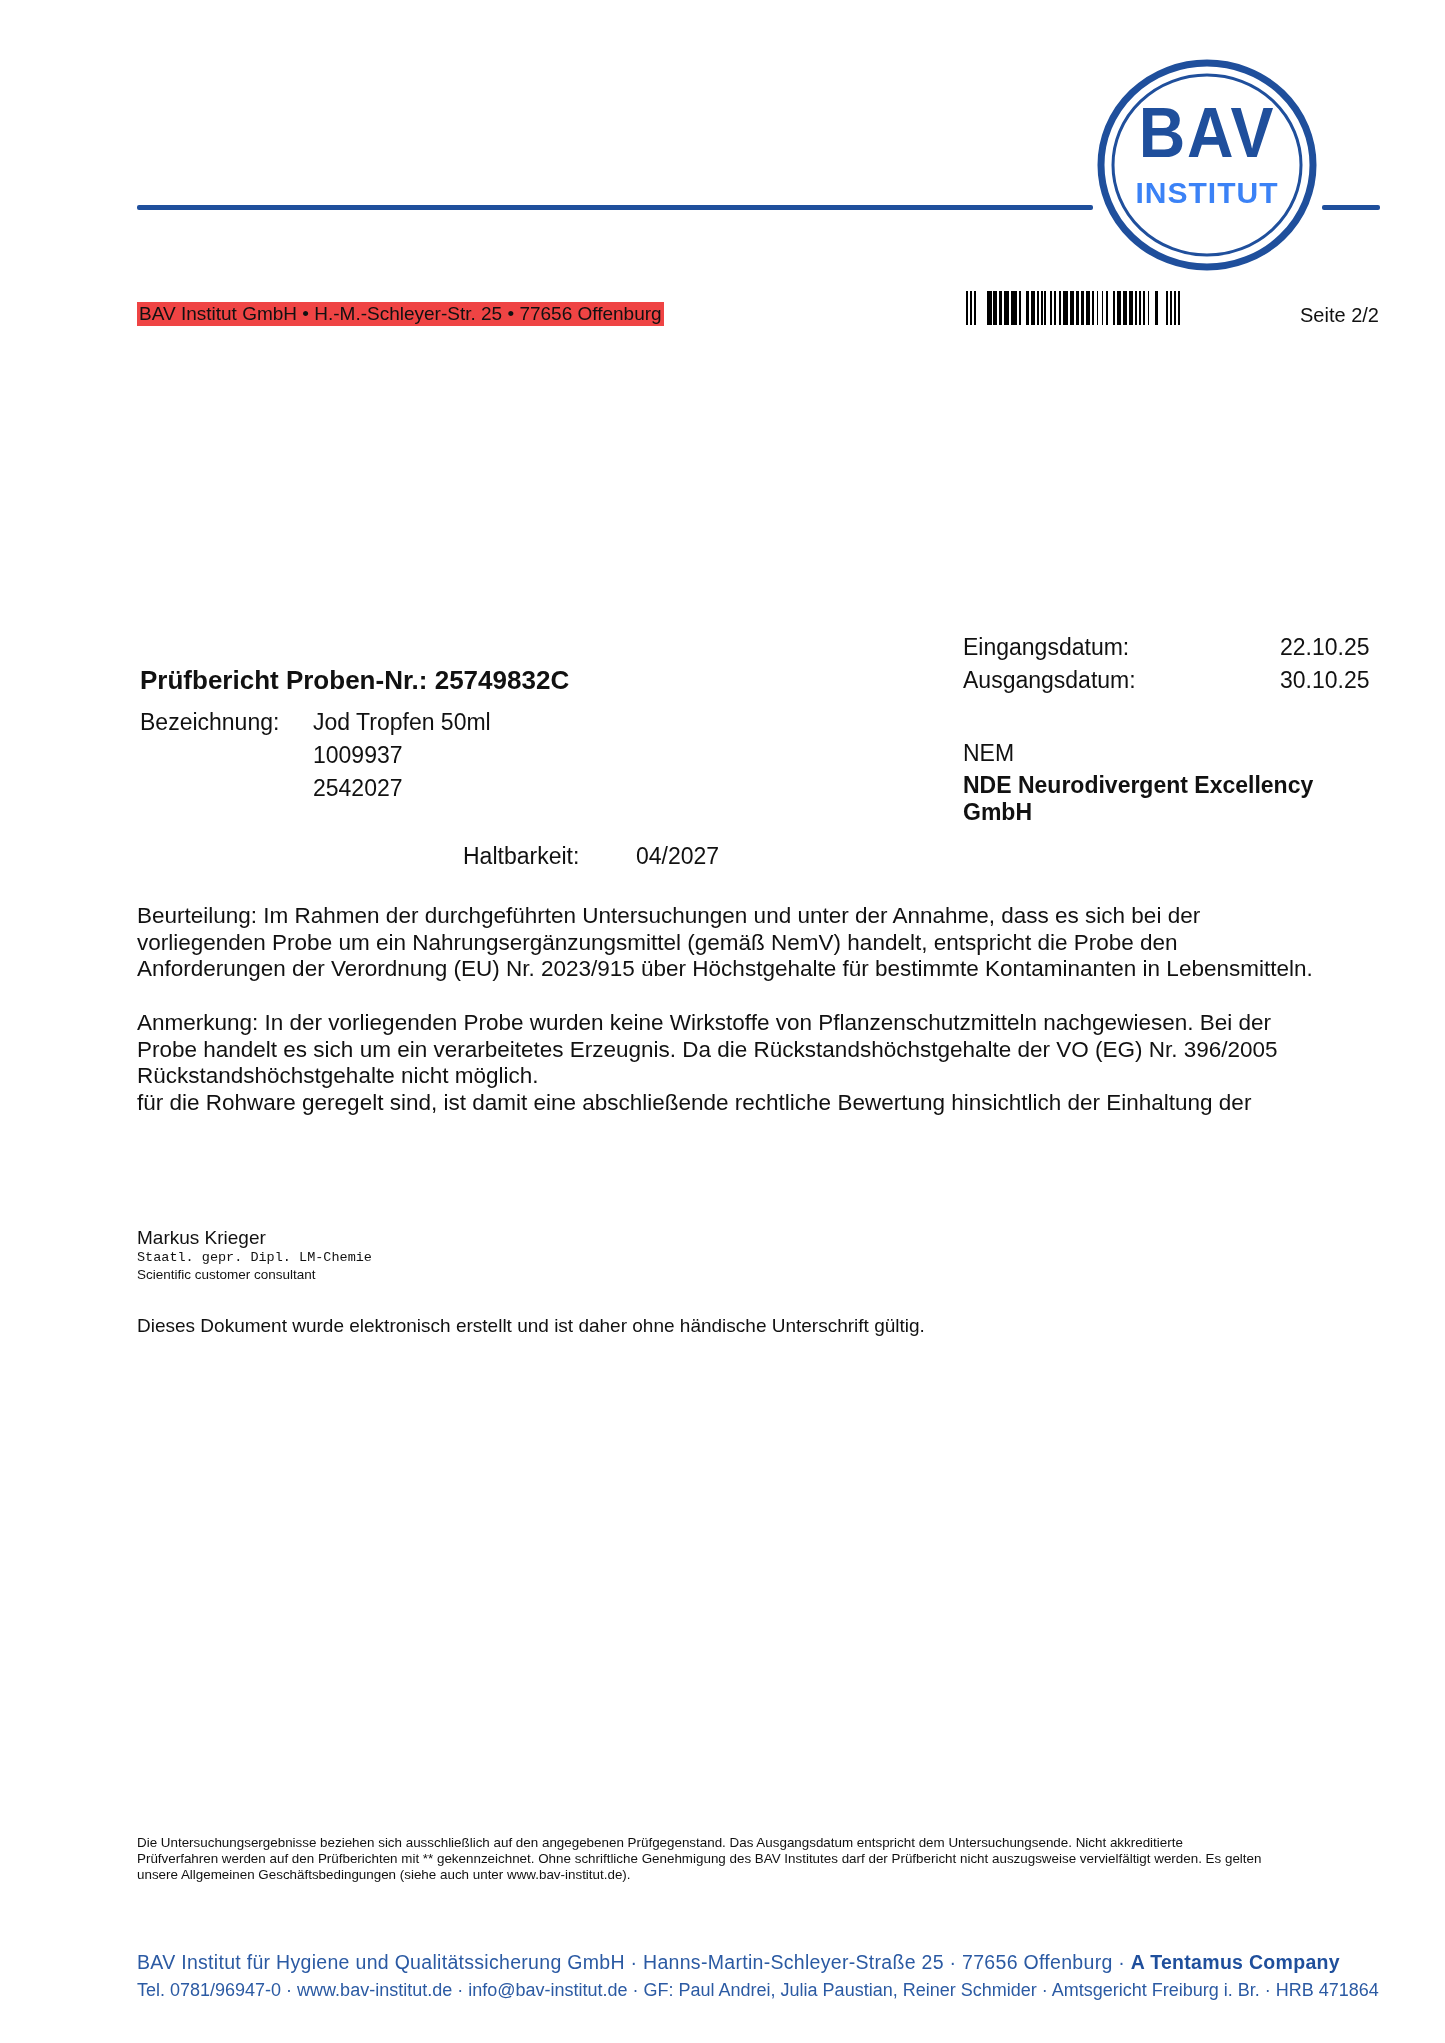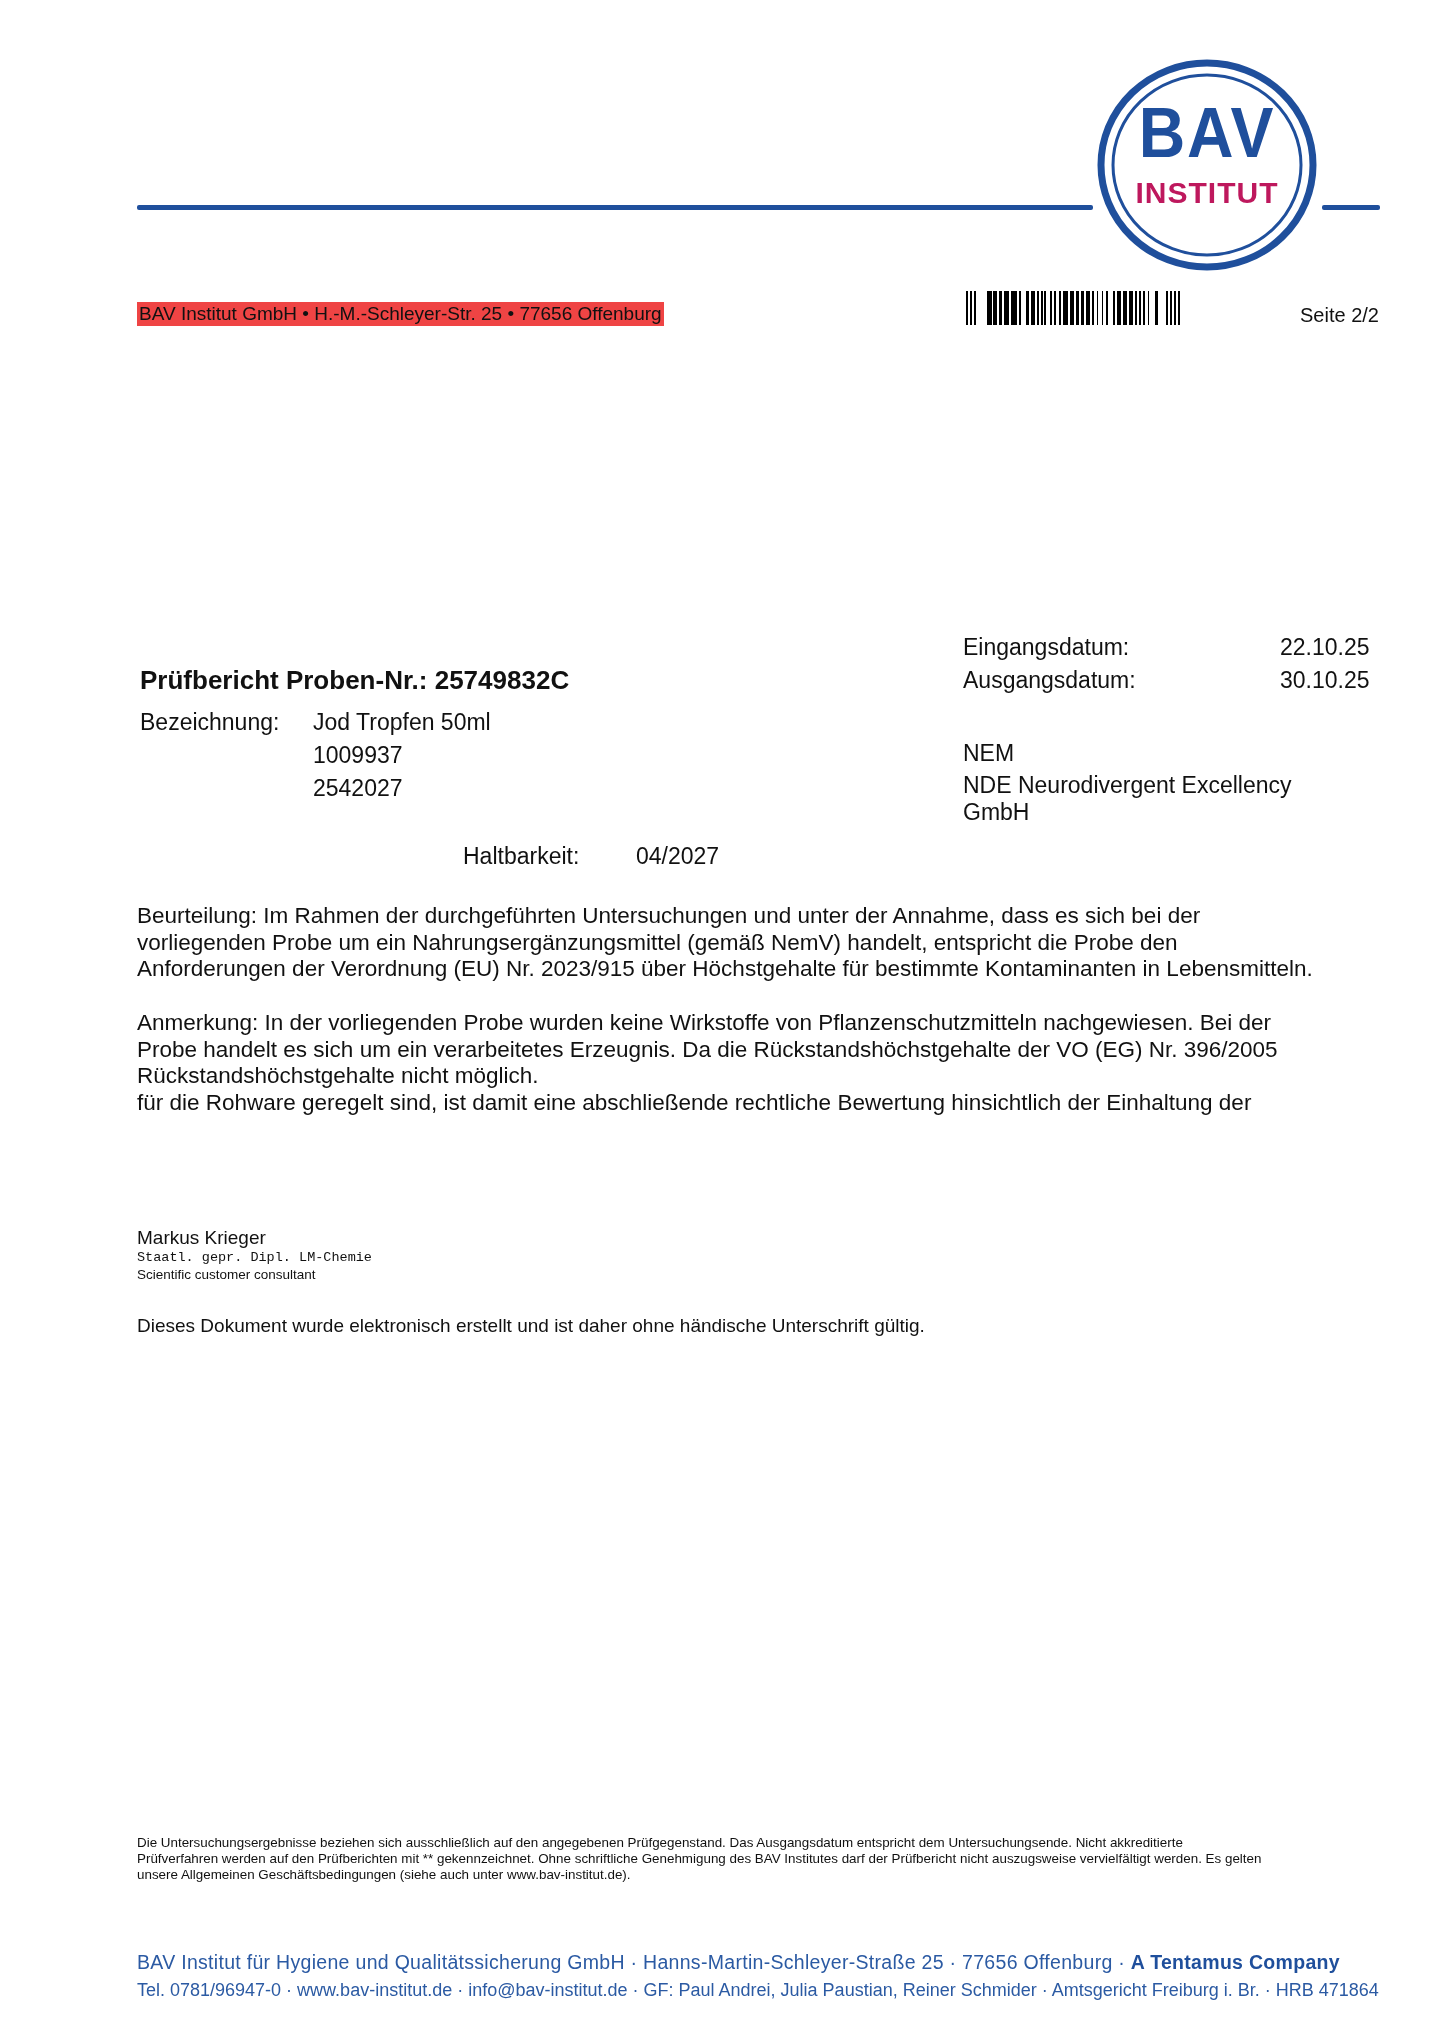--- a/index.html
+++ b/index.html
@@ -6,42 +6,42 @@
     body { width: 1445px; height: 2043px; position: relative; overflow: hidden;
            font-family: "Liberation Sans", sans-serif; color: #111111; }
     .abs { position: absolute; }
     .rule { position: absolute; height: 5px; background: #1f4f9c; border-radius: 2px; }
     .logo { position: absolute; left: 1095px; top: 58px; width: 224px; height: 214px; }
     .sender { left: 137px; top: 302px; font-size: 19px; background: #ef4444; padding: 0 2px; line-height: 24px; }
     .barcode { left: 966px; top: 291px; width: 248px; height: 34px; }
     .page-no { left: 1300px; top: 304px; font-size: 20px; }
     .title { left: 140px; top: 665px; font-size: 26px; font-weight: bold; }
     .lbl, .val { font-size: 23px; }
-    .row-text { font-size: 23px; line-height: 27px; }
+    .row-text { font-size: 23px; line-height: 27px; font-weight: bold; }
     .para { left: 137px; width: 1260px; font-size: 22.5px; line-height: 26.5px; }
     .sig-name { left: 137px; top: 1227px; font-size: 19px; }
     .sig-sub { left: 137px; font-size: 13.5px; }
     .notice { left: 137px; top: 1315px; font-size: 19px; }
     .disclaimer { left: 137px; top: 1835px; width: 1260px; font-size: 13.4px; line-height: 16px; }
     .footer { left: 137px; font-size: 19.5px; color: #2b5aa3; letter-spacing: 0.3px; white-space: nowrap; }
     .footer b { font-weight: bold; color: #1f4f9c; }
   </style>
 </head>
 <body>
 
 <div class="rule" style="left:137px; top:205px; width:956px;"></div>
 <div class="rule" style="left:1322px; top:205px; width:58px;"></div>
 
 <div class="logo">
   <svg width="224" height="214" viewBox="0 0 224 214">
     <ellipse cx="112" cy="107" rx="106" ry="102" fill="none" stroke="#1f4f9c" stroke-width="7"></ellipse>
     <ellipse cx="112" cy="107" rx="94" ry="90" fill="none" stroke="#1f4f9c" stroke-width="3"></ellipse>
   </svg>
   <div class="abs" style="left:0; width:224px; top:38px; text-align:center; font-size:70px; font-weight:bold; color:#1f4f9c; letter-spacing:2px; transform:scaleX(0.92); line-height:74px;">BAV</div>
-  <div class="abs" style="left:0; width:224px; top:118px; text-align:center; font-size:30px; font-weight:bold; color:#be185d; letter-spacing:1px; line-height:34px;">INSTITUT</div>
+  <div class="abs" style="left:0; width:224px; top:118px; text-align:center; font-size:30px; font-weight:bold; color:#3b82f6; letter-spacing:1px; line-height:34px;">INSTITUT</div>
 </div>
 
 <div class="abs sender">BAV Institut GmbH • H.-M.-Schleyer-Str. 25 • 77656 Offenburg</div>
 
 <div class="abs barcode">
   <svg width="248" height="34" viewBox="0 0 248 34">
     <g fill="#000">
       <rect x="0" y="0" width="2" height="34"></rect>
         <rect x="4" y="0" width="2" height="34"></rect>
         <rect x="8" y="0" width="2" height="34"></rect>

